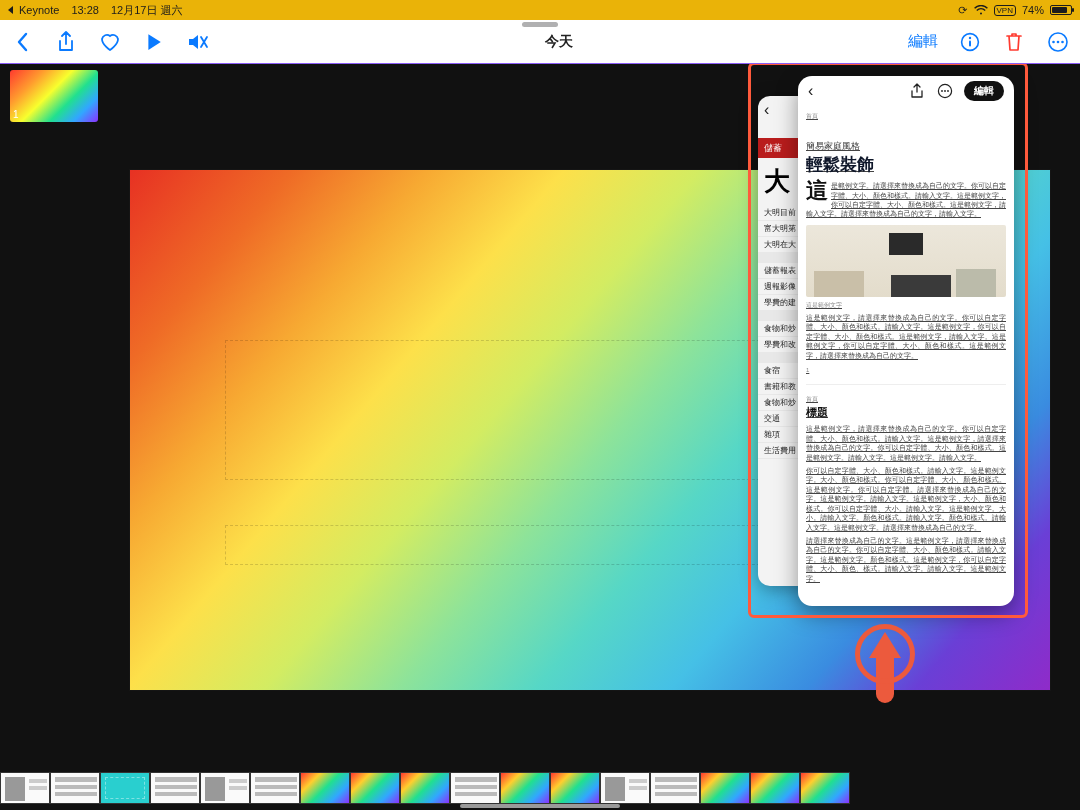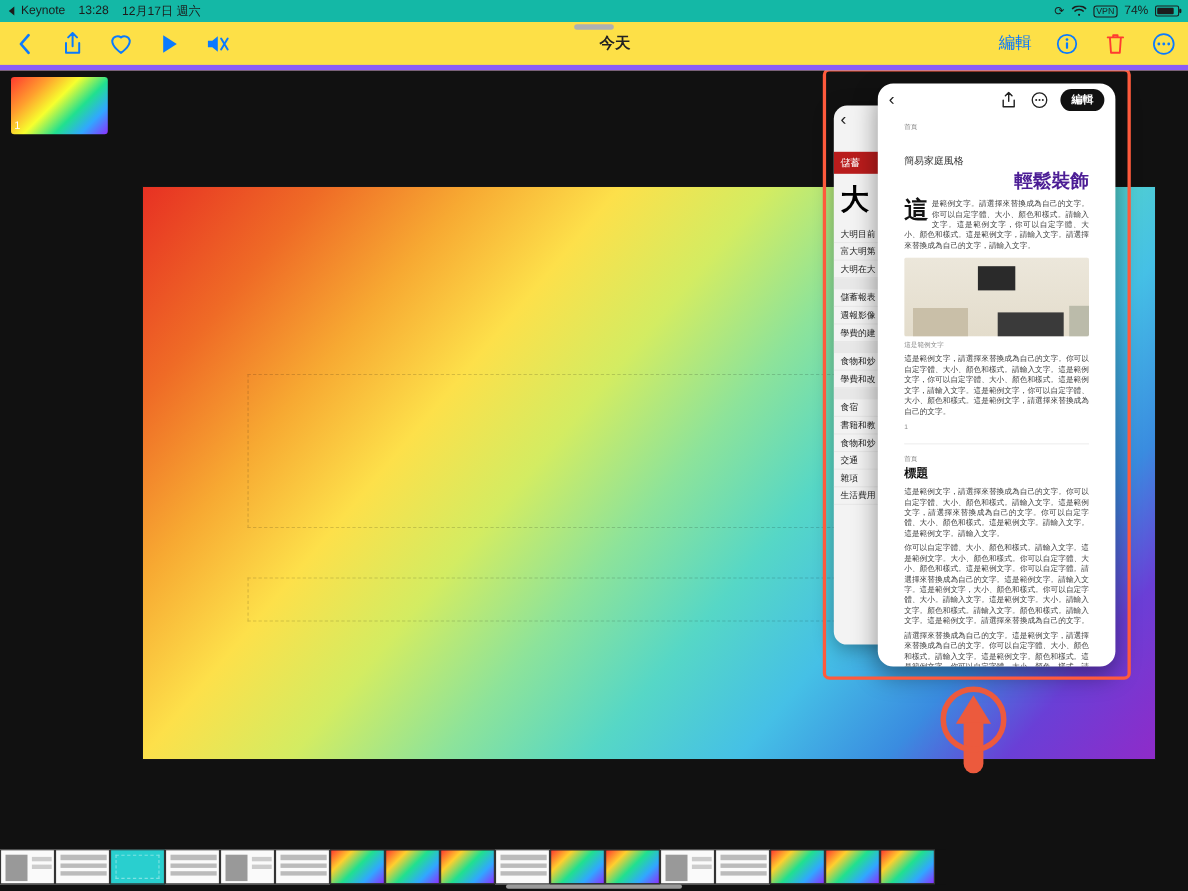--- a/index.html
+++ b/index.html
@@ -2,43 +2,43 @@
 <html><head>
 <meta charset="utf-8">
 <style>
   * { margin: 0; padding: 0; box-sizing: border-box; }
   html, body { width: 1080px; height: 810px; overflow: hidden; font-family: -apple-system, "Helvetica Neue", Arial, sans-serif; }
   body { background: #111; }
 
   
   .status-bar {
     position: absolute; top: 0; left: 0; right: 0; height: 20px;
-    background: #14b8a6; color: #1c1c1c; font-size: 11px;
+    background: #eab308; color: #1c1c1c; font-size: 11px;
     display: flex; align-items: center; padding: 0 8px;
     z-index: 50;
   }
   .status-left { display: flex; align-items: center; gap: 6px; }
   .status-right { margin-left: auto; display: flex; align-items: center; gap: 6px; }
   .caret-left { width: 0; height: 0; border-top: 4px solid transparent; border-bottom: 4px solid transparent; border-right: 5px solid #1c1c1c; display: inline-block; } 
   .battery {
     width: 22px; height: 10px; border: 1px solid #1c1c1c; border-radius: 2px; position: relative;
   }
   .battery::after { content: ""; position: absolute; right: -3px; top: 2px; width: 2px; height: 4px; background: #1c1c1c; border-radius: 1px; }
   .battery-fill { position: absolute; left: 1px; top: 1px; bottom: 1px; width: 74%; background: #1c1c1c; border-radius: 1px; }
   .vpn-badge { border: 1px solid #1c1c1c; border-radius: 3px; font-size: 8px; padding: 0 2px; line-height: 9px; }
 
   
   .drag-handle { position: absolute; top: 22px; left: 50%; transform: translateX(-50%); width: 36px; height: 5px; background: #b0b0b1; border-radius: 3px; z-index: 49; }
 
   
   .toolbar {
     position: absolute; top: 20px; left: 0; right: 0; height: 44px;
-    background: #fde047;
+    background: #ffffff;
     display: flex; align-items: center; padding: 0 10px; z-index: 48;
-    border-bottom: 5px solid #8b5cf6;
+    border-bottom: 1px solid #8b5cf6;
   }
   .tb-left, .tb-right { display: flex; align-items: center; gap: 20px; }
   .tb-center { flex: 1; text-align: center; color: #222; }
   .tb-center .title { font-size: 14px; font-weight: 600; }
   .tb-center .subtitle { font-size: 10px; color: #555; }
   .icon-btn { width: 24px; height: 24px; display: flex; align-items: center; justify-content: center; color: #0a7aff; cursor: pointer; }
   .icon-btn.red { color: #ff3b30; }
   svg { display: block; }
 
   
@@ -102,24 +102,24 @@
     overflow: hidden;
   }
   .fw-nav { height: 30px; display: flex; align-items: center; padding: 0 10px; gap: 10px; }
   .fw-nav .back { font-size: 16px; color: #222; flex: 0 0 auto; cursor: pointer; }
   .fw-nav .sp { flex: 1; }
   .fw-nav .ic { width: 18px; height: 18px; display: flex; align-items: center; justify-content: center; color: #222; cursor: pointer; }
   .fw-nav .edit-pill {
     background: #111; color: #fff; font-size: 10px; font-weight: 600;
     padding: 3px 10px; border-radius: 11px; cursor: pointer;
   }
-  .fw-body { padding: 6px 24px; font-size: 7px; color: #444; line-height: 1.35; }
+  .fw-body { padding: 6px 8px; font-size: 7px; color: #444; line-height: 1.35; text-decoration: underline; }
   .fw-body .muted { color: #888; font-size: 6px; }
   .fw-body .sub { font-size: 9px; color: #333; margin-top: 20px; }
-  .fw-body .h1 { font-size: 17px; font-weight: 800; color: #4c1d95; margin-top: 2px; text-align: right; }
+  .fw-body .h1 { font-size: 17px; font-weight: 800; color: #0f172a; margin-top: 2px; }
   .fw-body .drop { font-size: 22px; font-weight: 900; color: #111; display: inline-block; float: left; line-height: 0.9; margin-right: 3px; }
   .fw-body p { margin: 4px 0; text-align: justify; }
   .fw-body .photo {
     width: 100%; height: 72px; margin: 6px 0 4px;
     background:
       linear-gradient(#2a2a2a,#2a2a2a) 50% 8px/34px 22px no-repeat,
       linear-gradient(#c9bfa8,#c9bfa8) 8px 46px/50px 28px no-repeat,
       linear-gradient(#3a3a3a,#3a3a3a) 85px 50px/60px 24px no-repeat,
       linear-gradient(#bba,#bba) 150px 44px/40px 30px no-repeat,
       linear-gradient(180deg,#ece7db 0%,#e3dccb 100%);

